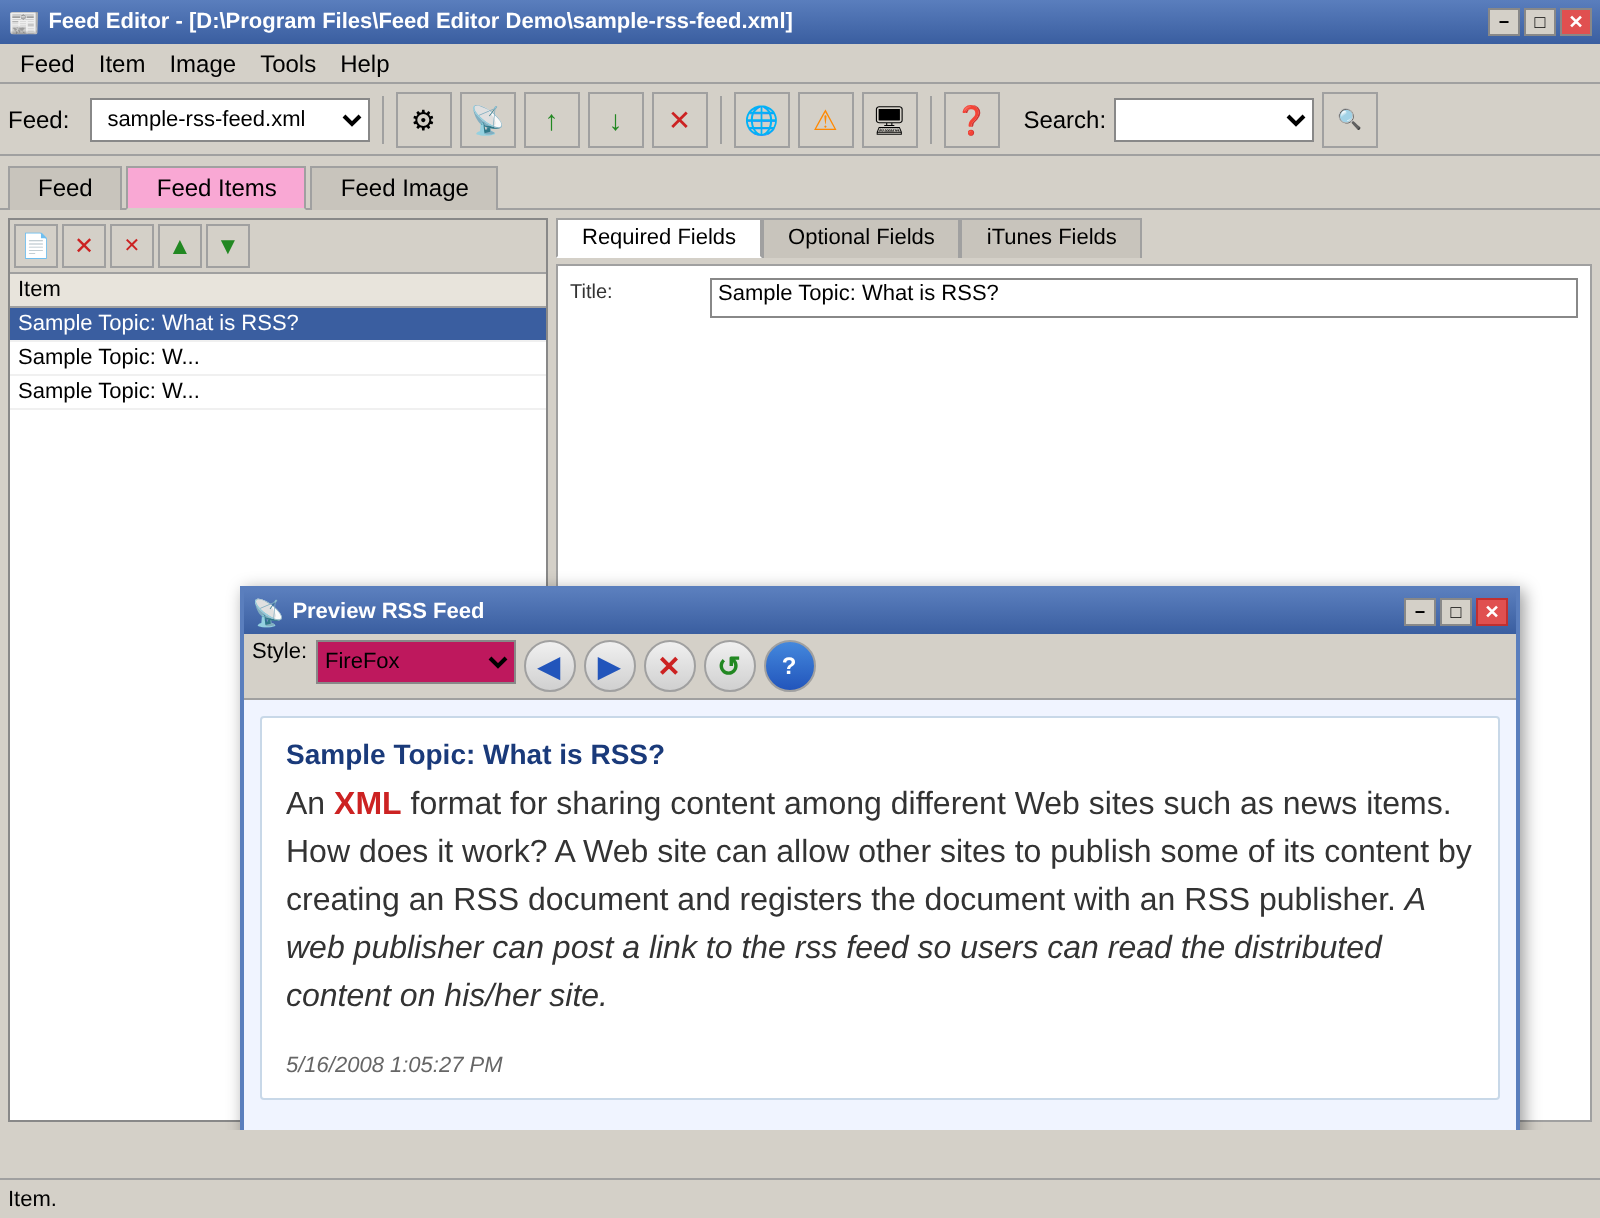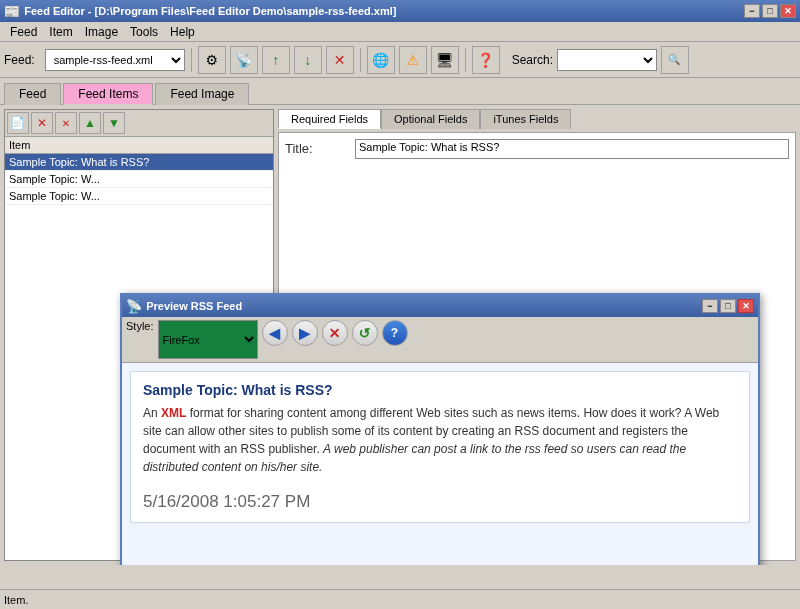--- a/index.html
+++ b/index.html
@@ -86,21 +86,21 @@
     .field-tabs { display: flex; gap: 0; }
     .field-tab {
       padding: 3px 12px; border: 1px solid #a0a0a0; background: #c8c4bc; font-size: 11px;
       cursor: pointer; border-bottom: none; position: relative;
     }
     .field-tab.active { background: white; border-bottom: 1px solid white; }
     .field-tab-content {
       border: 1px solid #a0a0a0; background: white; padding: 6px; flex: 1; margin-top: -1px;
     }
     .field-row { display: flex; align-items: flex-start; margin-bottom: 4px; }
-    .field-label { width: 70px; font-size: 13px; padding-top: 2px; color: #333; }
+    .field-label { width: 70px; font-size: 10px; padding-top: 2px; color: #333; }
     .field-value {
       flex: 1; border: 1px solid #888; background: white; min-height: 20px; font-size: 11px;
       padding: 1px 3px; overflow: hidden;
     }
 
     
     .preview-window {
       position: absolute; left: 120px; top: 188px; width: 640px; height: 390px;
       background: #d4d0c8; border: 2px solid #5a7ebd; box-shadow: 2px 2px 8px rgba(0,0,0,0.4);
       display: flex; flex-direction: column; z-index: 10;
@@ -117,41 +117,41 @@
       justify-content: center; cursor: pointer; border: 1px solid #888;
       background: #d4d0c8; color: #000;
     }
     .preview-close { background: #e05050; color: white; border-color: #c03030; }
 
     .preview-toolbar {
       display: flex; align-items: flex-start; padding: 3px 4px; gap: 4px; background: #d4d0c8;
       border-bottom: 1px solid #a0a0a0;
     }
     .style-label { font-size: 11px; }
-    .style-select { height: 39px; width: 100px; border: 1px solid #888; background: #15803d; font-size: 11px; }
+    .style-select { height: 22px; width: 100px; border: 1px solid #888; background: #be185d; font-size: 11px; }
     .nav-btn {
       width: 26px; height: 26px; border-radius: 50%; border: 1px solid #a0a0a0;
       display: flex; align-items: center; justify-content: center; cursor: pointer; font-size: 14px; font-weight: bold;
       background: linear-gradient(to bottom, #f0f0f0, #d0d0d0);
     }
     .nav-btn.blue { color: #2255bb; }
     .nav-btn.red { color: #cc2222; }
     .nav-btn.green { color: #228822; }
     .nav-btn.info { background: linear-gradient(to bottom, #4488dd, #2255bb); color: white; }
 
     .preview-content {
       flex: 1; background: #f0f4ff; overflow-y: auto; padding: 0;
     }
     .preview-inner { padding: 8px; }
     .rss-item {
       background: white; border: 1px solid #c8d8e8; border-radius: 2px; padding: 10px 12px; margin-bottom: 8px;
     }
     .rss-title { font-size: 14px; font-weight: bold; color: #1a3a7a; margin-bottom: 6px; }
-    .rss-body { font-size: 12px; line-height: 1.5; color: #333; margin-bottom: 6px; }
-    .rss-date { font-size: 17px; color: #666; margin-top: 16px; }
+    .rss-body { font-size: 16px; line-height: 1.5; color: #333; margin-bottom: 6px; }
+    .rss-date { font-size: 11px; color: #666; margin-top: 16px; font-style: italic; }
 
     
     .status-bar {
       position: fixed; bottom: 0; left: 0; right: 0; height: 20px;
       background: #d4d0c8; border-top: 1px solid #a0a0a0;
       display: flex; align-items: center; padding: 0 4px; font-size: 11px;
     }
 
     
     ::-webkit-scrollbar { width: 12px; height: 12px; }

